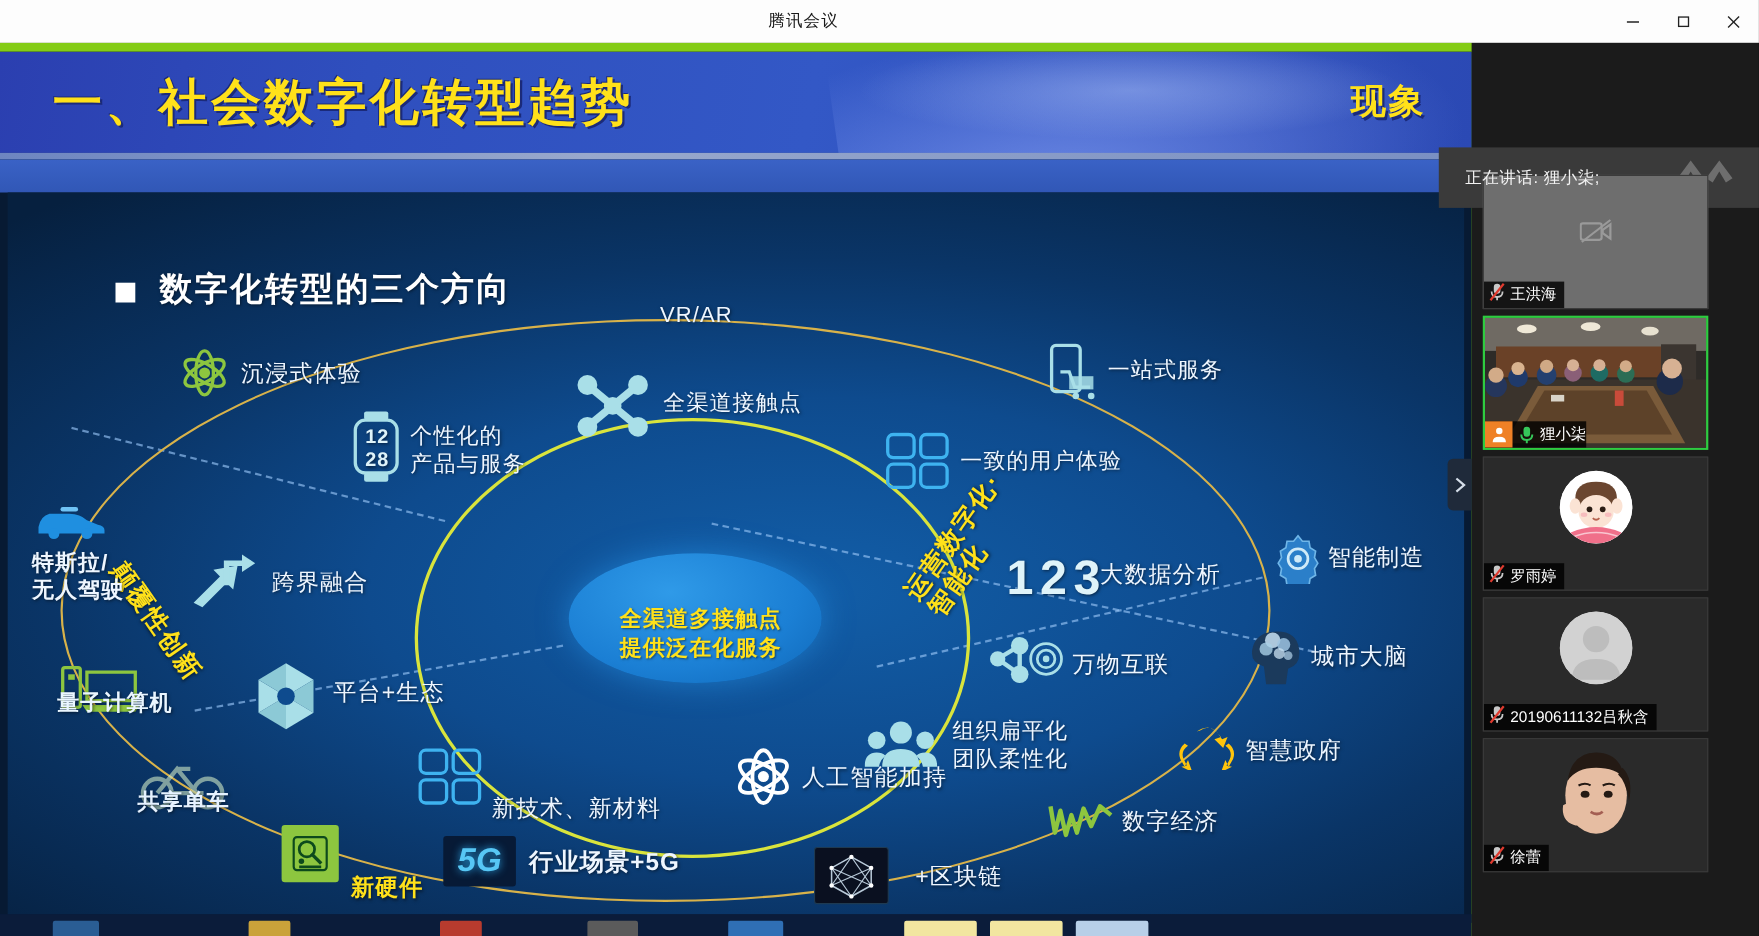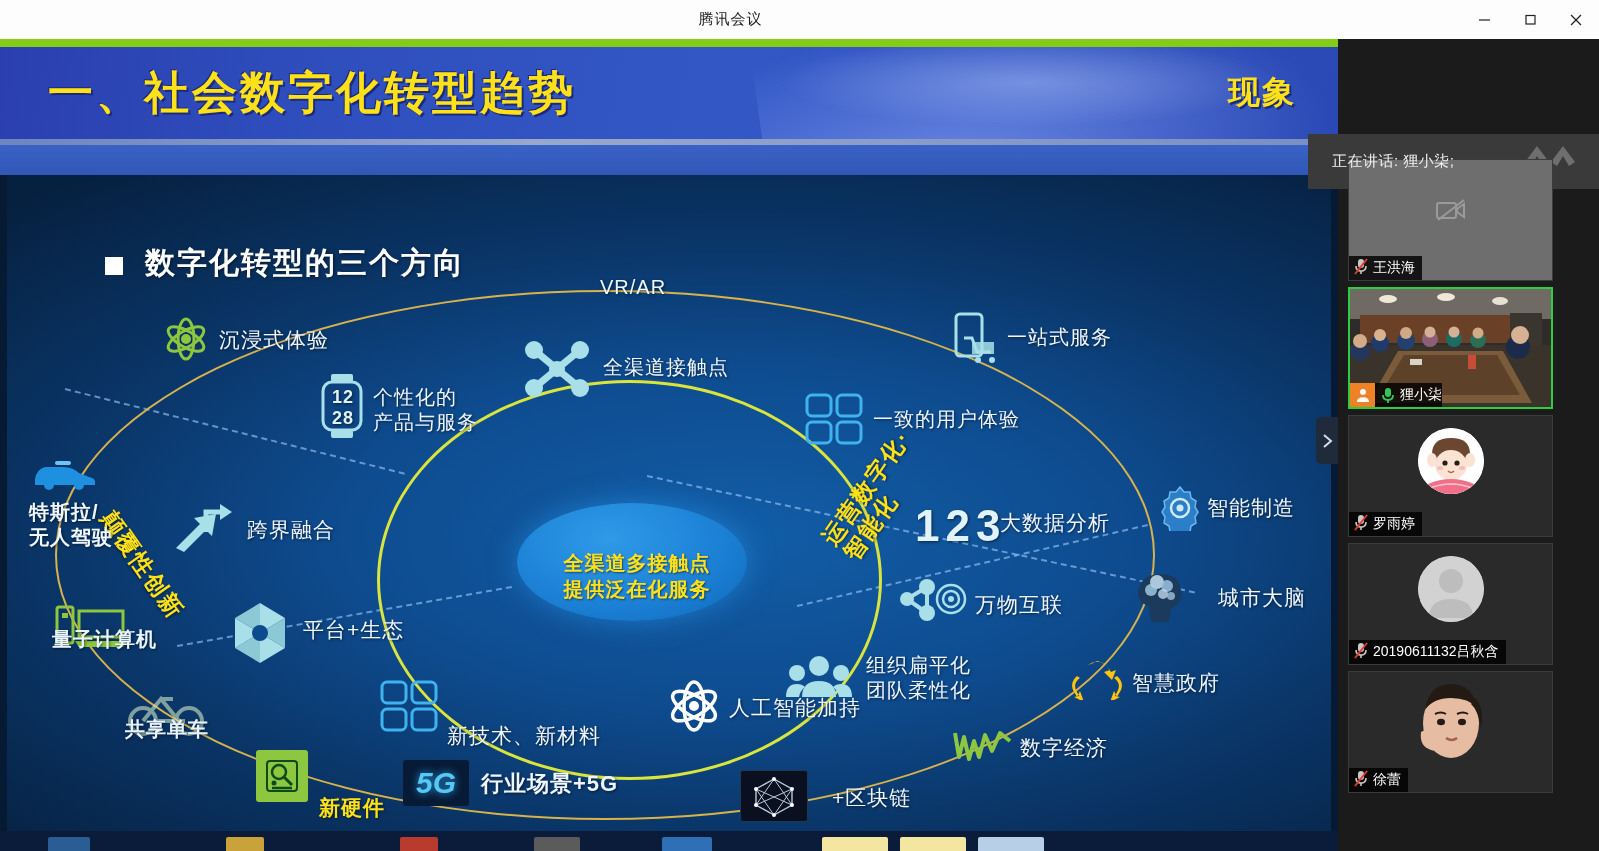--- a/index.html
+++ b/index.html
@@ -405,21 +405,21 @@
         <div class="icn" style="left:1126px; top:395px;">
           <svg width="52" height="56" viewBox="0 0 52 56">
             <path d="M28 4 q18 0 20 16 q2 14 -10 18 l-2 14 h-18 l-2-16 q-14-4 -10-18 q4-14 22-14z" fill="#1b3a5c"></path>
             <circle cx="24" cy="12" r="7" fill="#bcd7ea" opacity=".9"></circle>
             <circle cx="34" cy="16" r="6" fill="#9cc3e0" opacity=".85"></circle>
             <circle cx="18" cy="20" r="6" fill="#a9cfe6" opacity=".8"></circle>
             <circle cx="30" cy="24" r="5" fill="#cbe2f2" opacity=".75"></circle>
             <circle cx="38" cy="26" r="4" fill="#b3d3ea" opacity=".7"></circle>
           </svg>
         </div>
-        <div class="lbl big" style="left:1211px; top:410px;">城市大脑</div>
+        <div class="lbl big" style="left:1185px; top:410px;">城市大脑</div>
 
         <div class="icn" style="left:1060px; top:485px;">
           <svg width="62" height="40" viewBox="0 0 62 40">
             <path d="M24 4 q7-5 14 0 l5 6 -6 2 8 8 4-10 -5 2 -5-7 q-9-7 -18 0z" fill="#ffc40c"></path>
             <path d="M10 16 q-7 6 -4 14 l4 7 3-6 4 11 -10-5 5-1 -3-6 q-3-7 4-12z" fill="#ffc40c"></path>
             <path d="M50 16 q7 6 4 14 l-4 7 -3-6 -4 11 10-5 -5-1 3-6 q3-7 -4-12z" fill="#ffc40c"></path>
           </svg>
         </div>
         <div class="lbl big" style="left:1125px; top:495px;">智慧政府</div>
 

